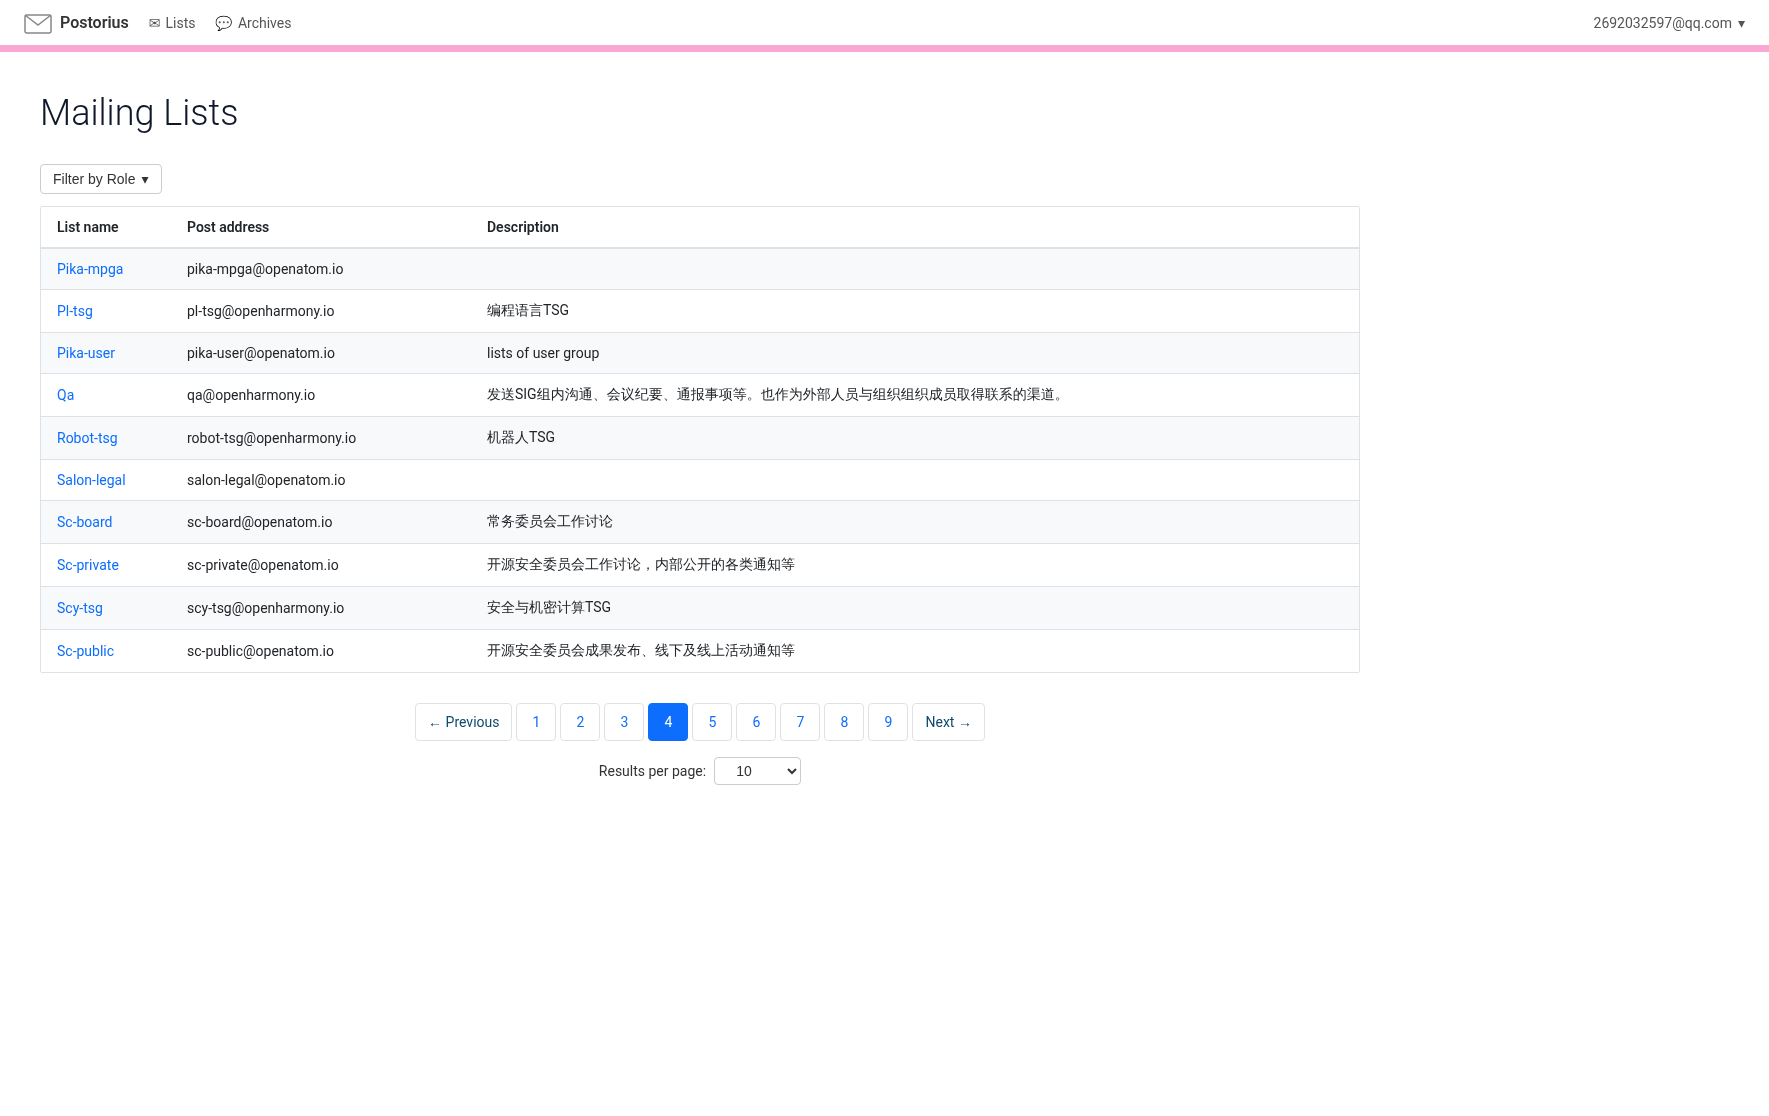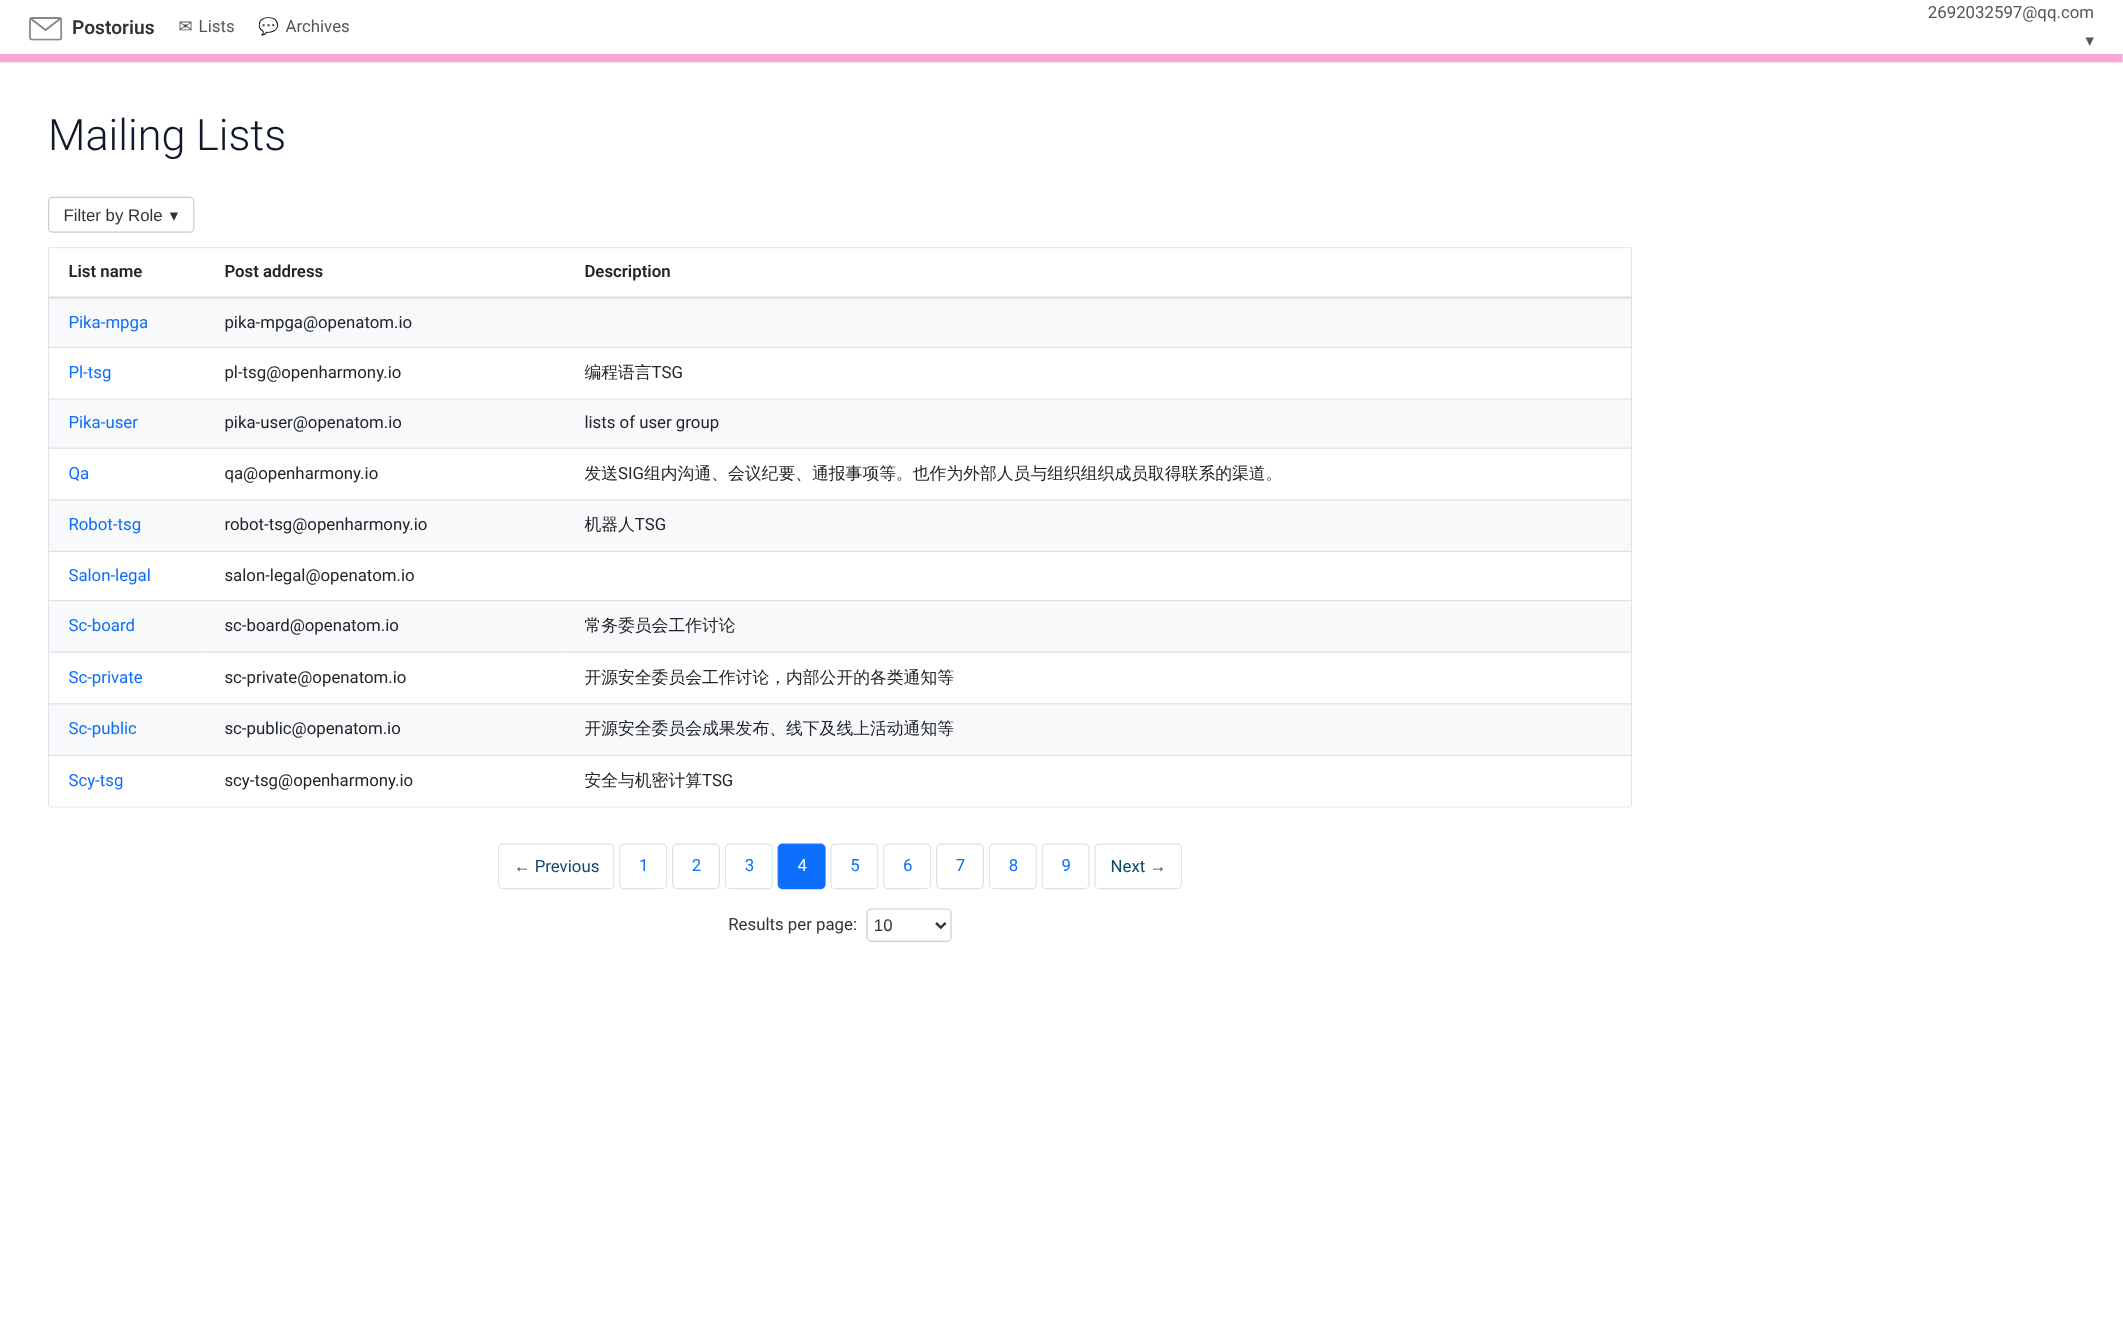--- a/index.html
+++ b/index.html
@@ -8,21 +8,21 @@
     
     .navbar {
       display: flex; align-items: center; justify-content: space-between;
       padding: 0 24px; height: 52px; border-bottom: 7px solid #f9a8d4;
       background: #fff;
     }
     .navbar-left { display: flex; align-items: center; gap: 20px; }
     .navbar-brand { display: flex; align-items: center; gap: 8px; font-size: 16px; font-weight: 600; color: #333; text-decoration: none; }
     .brand-icon { width: 28px; height: 22px; }
     .nav-link { display: flex; align-items: center; gap: 5px; color: #555; text-decoration: none; font-size: 14px; }
-    .navbar-right { display: flex; align-items: flex-end; gap: 6px; color: #555; font-size: 14px; cursor: pointer; flex-direction: column; }
+    .navbar-right { display: flex; align-items: flex-start; gap: 6px; color: #555; font-size: 14px; cursor: pointer; }
 
     
     .main { padding: 40px 40px 30px 40px; max-width: 1400px; }
     .page-title { font-size: 36px; font-weight: 300; margin-bottom: 30px; color: #0f172a; }
 
     
     .filter-bar { margin-bottom: 0; }
     .filter-btn {
       display: inline-flex; align-items: center; gap: 6px;
       padding: 6px 12px; border: 1px solid #ccc; border-radius: 4px;
@@ -56,21 +56,21 @@
       border: 1px solid #dee2e6; border-radius: 4px;
       background: #fff; color: #0d6efd; cursor: pointer; font-size: 14px;
       text-decoration: none;
     }
     .page-btn.active { background: #0d6efd; color: #fff; border-color: #0d6efd; }
     .page-btn.prev-next { color: #0c4a6e; }
 
     
     .results-per-page { display: flex; align-items: center; gap: 8px; font-size: 14px; color: #333; }
     .rpp-select {
-      padding: 4px 24px 4px 1px; border: 1px solid #ccc; border-radius: 4px;
+      padding: 4px 24px 4px 17px; border: 1px solid #ccc; border-radius: 4px;
       font-size: 14px; cursor: pointer; appearance: auto;
       background: #fff; color: #333;
     }
   </style>
 </head>
 <body>
 
 <nav class="navbar">
   <div class="navbar-left">
     <a href="#" class="navbar-brand">
@@ -149,28 +149,28 @@
             <td class="col-name"><a href="#" class="list-name-link">Sc-board</a></td>
             <td class="col-post">sc-board@openatom.io</td>
             <td class="col-desc">常务委员会工作讨论</td>
           </tr>
           <tr>
             <td class="col-name"><a href="#" class="list-name-link">Sc-private</a></td>
             <td class="col-post">sc-private@openatom.io</td>
             <td class="col-desc">开源安全委员会工作讨论，内部公开的各类通知等</td>
           </tr>
           <tr>
+            <td class="col-name"><a href="#" class="list-name-link">Scy-tsg</a></td>
+            <td class="col-post">scy-tsg@openharmony.io</td>
+            <td class="col-desc">安全与机密计算TSG</td>
+          </tr>
+          <tr>
             <td class="col-name"><a href="#" class="list-name-link">Sc-public</a></td>
             <td class="col-post">sc-public@openatom.io</td>
             <td class="col-desc">开源安全委员会成果发布、线下及线上活动通知等</td>
-          </tr>
-          <tr>
-            <td class="col-name"><a href="#" class="list-name-link">Scy-tsg</a></td>
-            <td class="col-post">scy-tsg@openharmony.io</td>
-            <td class="col-desc">安全与机密计算TSG</td>
           </tr>
         </tbody>
     </table>
   </div>
 
   <div class="pagination-section">
     <div class="pagination">
       <a href="#" class="page-btn prev-next">← Previous</a>
       <a href="#" class="page-btn">1</a>
       <a href="#" class="page-btn">2</a>

